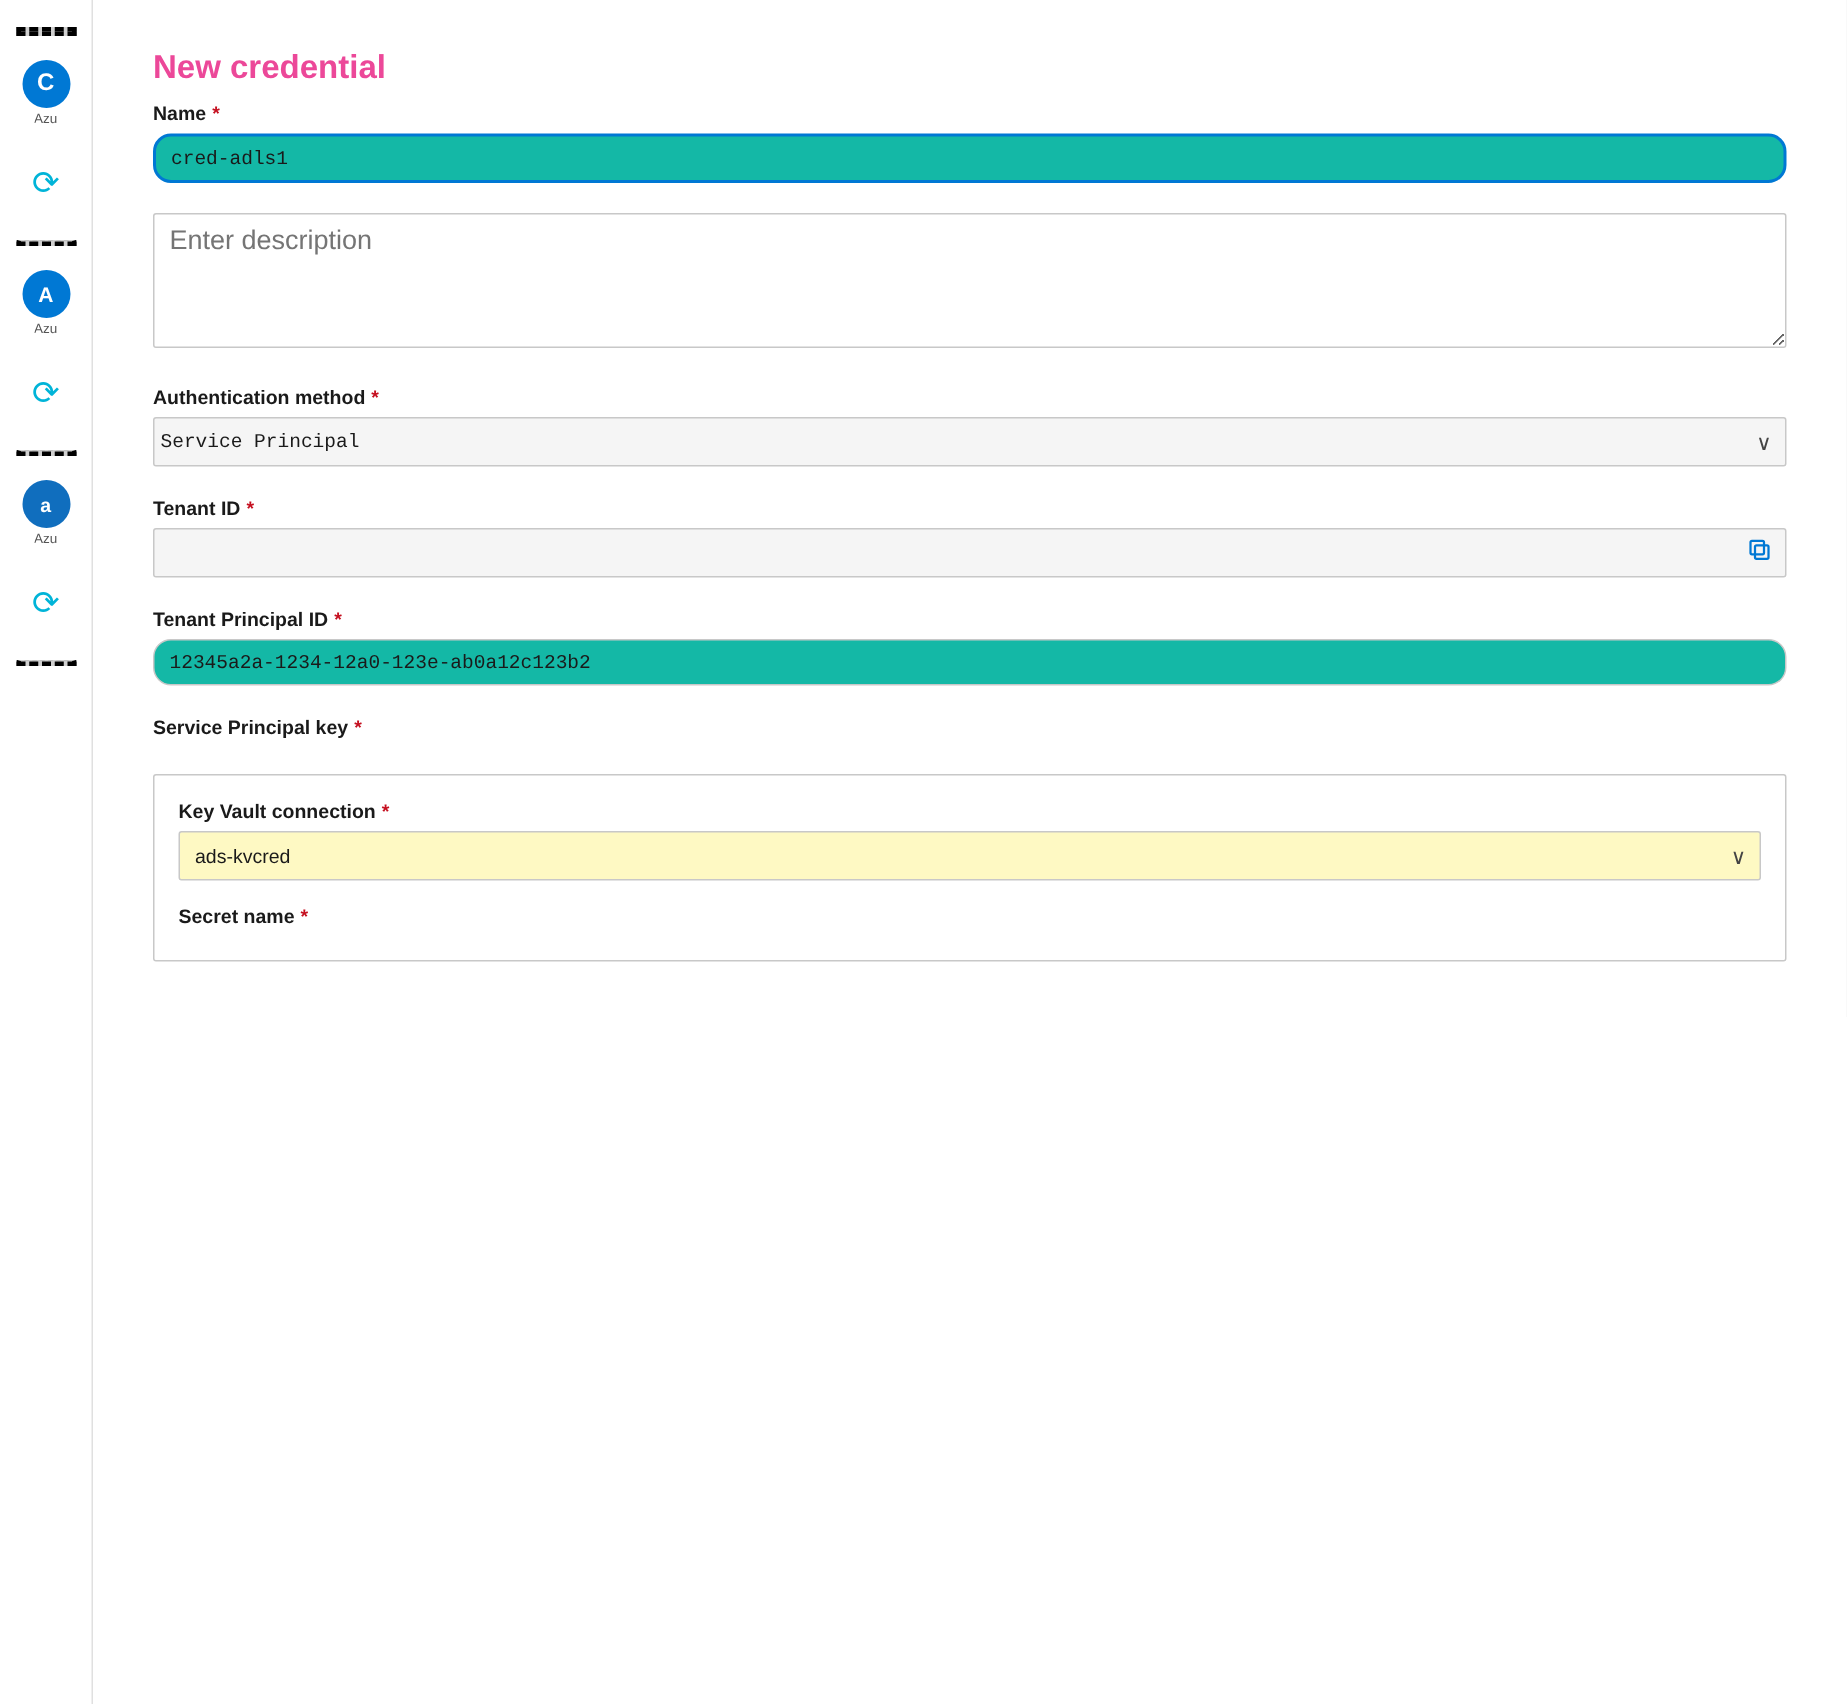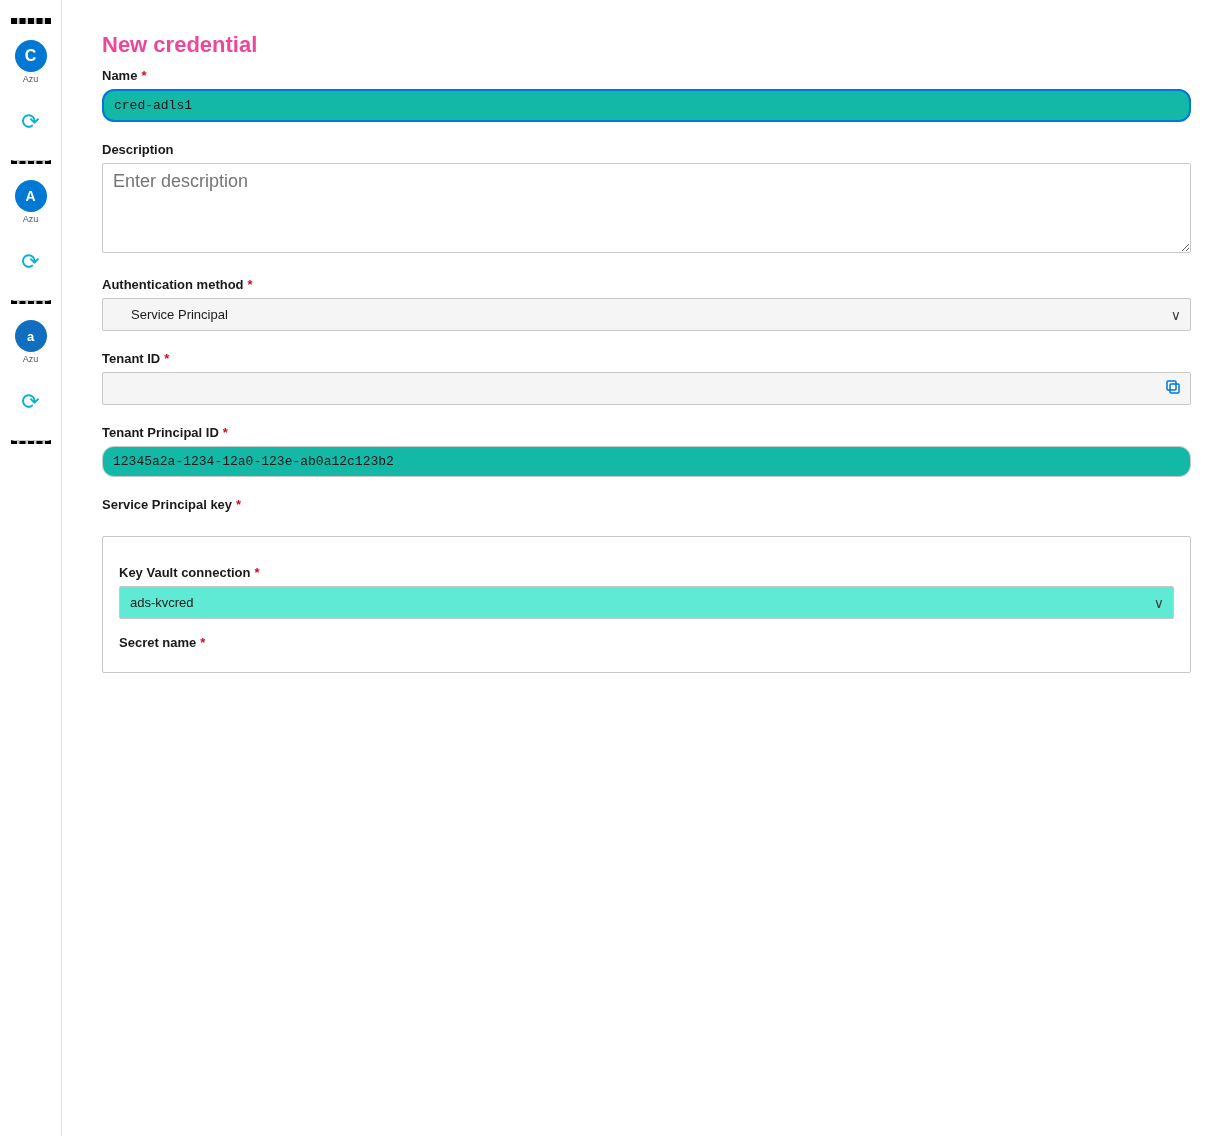--- a/index.html
+++ b/index.html
@@ -145,25 +145,25 @@
       resize: vertical;
     }
 
     .form-select-wrapper {
       position: relative;
       width: 100%;
     }
 
     .form-select {
       width: 100%;
-      padding: 8px 36px 8px 28px;
-      border: 1px solid #c8c8c8;
-      border-radius: 2px;
-      font-size: 13px;
-      font-family: Liberation Sans, sans-serif;
+      padding: 8px 36px 8px 4px;
+      border: 1px solid #c8c8c8;
+      border-radius: 2px;
+      font-size: 13px;
+      font-family: Liberation Mono, monospace;
       color: #1a1a1a;
       background: #f5f5f5;
       appearance: none;
       cursor: pointer;
       outline: none;
     }
 
     .select-chevron {
       position: absolute;
       right: 10px;
@@ -200,21 +200,21 @@
       border: none;
       cursor: pointer;
       color: #0078d4;
       font-size: 16px;
       padding: 2px;
     }
 
     .service-principal-key-section {
       border: 1px solid #c8c8c8;
       border-radius: 2px;
-      padding: 28px 16px 16px 16px;
+      padding: 16px 16px 16px 16px;
       margin-top: 24px;
     }
 
     .sub-form-label {
       font-size: 13px;
       font-weight: 600;
       color: #1a1a1a;
       margin-bottom: 6px;
       display: flex;
       align-items: center;
@@ -235,21 +235,21 @@
     }
 
     .kv-select {
       width: 100%;
       padding: 8px 36px 8px 10px;
       border: 1px solid #c8c8c8;
       border-radius: 2px;
       font-size: 13px;
       font-family: inherit;
       color: #1a1a1a;
-      background: #5eead4;
+      background: #fef9c3;
       appearance: none;
       cursor: pointer;
       outline: none;
     }
   </style>
 </head>
 <body>
 
 <div class="sidebar">
   <div class="sidebar-divider"></div>
@@ -294,21 +294,20 @@
 
   <div class="form-group">
     <div class="form-label">
       <span>Name</span>
       <span class="required-star">*</span>
     </div>
     <input type="text" class="form-input active-focus" value="cred-adls1" style="">
   </div>
 
   <div class="form-group">
-    <div class="form-label">Description</div>
     <textarea class="form-textarea" placeholder="Enter description" style=""></textarea>
   </div>
 
   <div class="form-group">
     <div class="form-label">
       <span>Authentication method</span>
       <span class="required-star">*</span>
     </div>
     <div class="form-select-wrapper">
       <select class="form-select">

